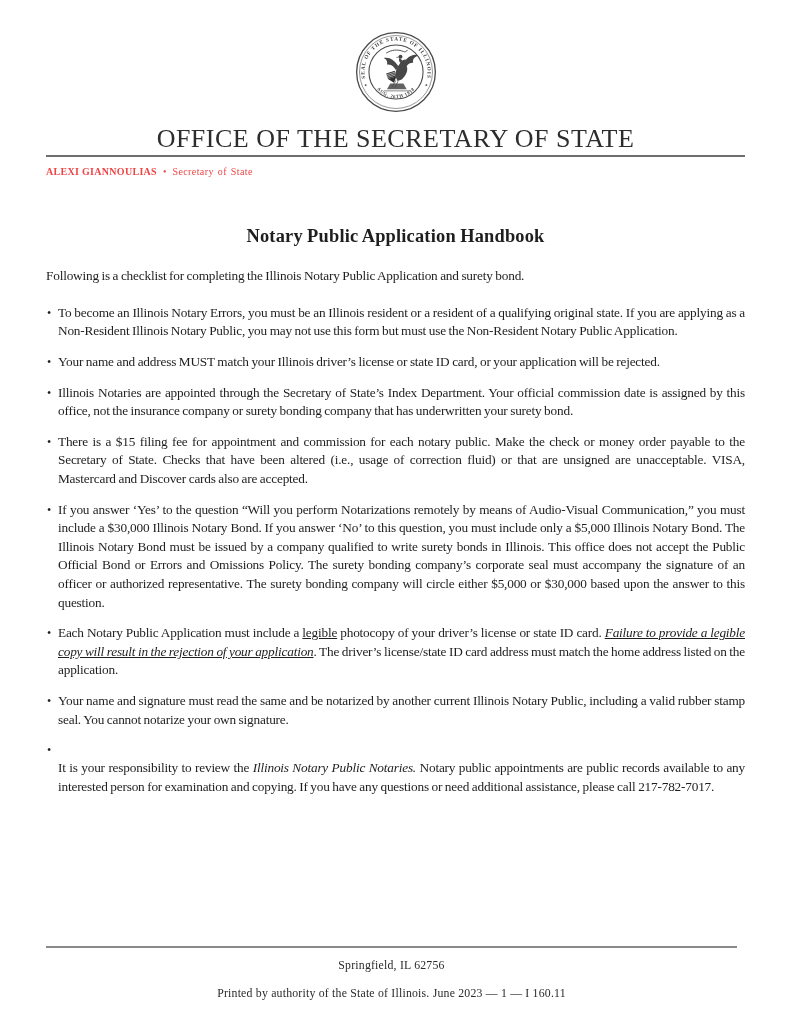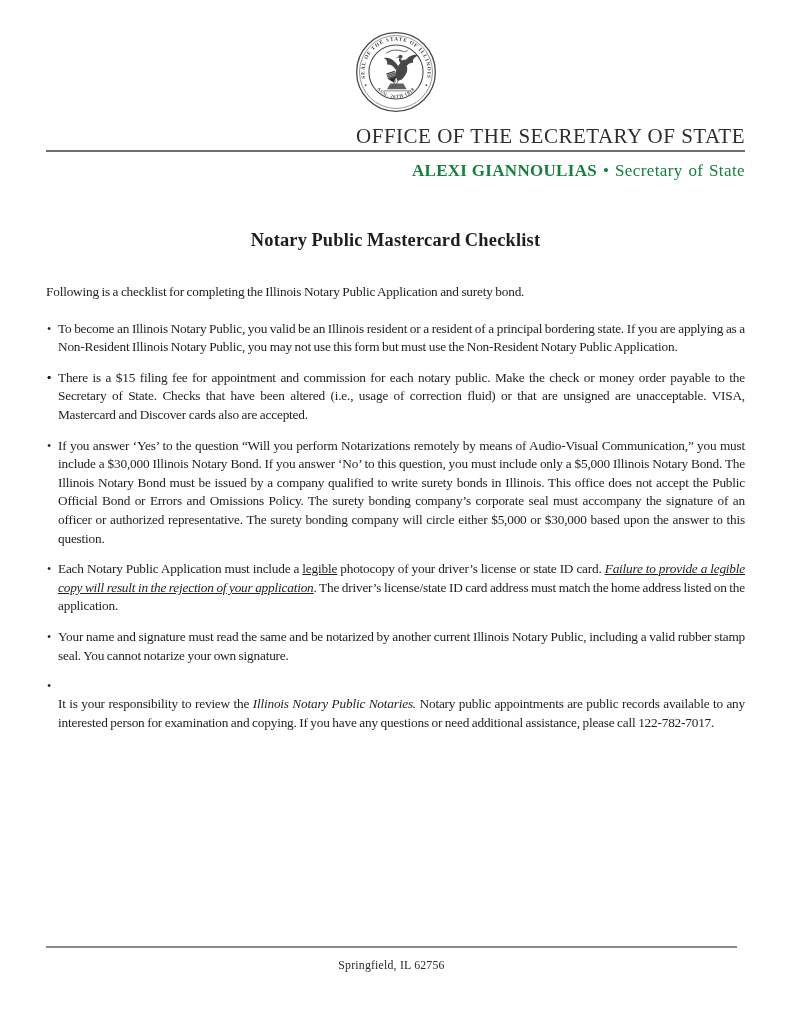--- a/index.html
+++ b/index.html
@@ -13,33 +13,33 @@
     font-family:"Liberation Serif", serif;
   }
   .page{padding:31px 46px 0;}
 
   
   .seal{display:block;margin:0 auto;width:82px;height:82px;}
   .seal-arc-text{font-size:6.4px;letter-spacing:1.1px;fill:#3d3d3d;font-weight:bold;
     font-family:"Liberation Serif", serif;}
   .seal-arc-text.small{font-size:5.6px;letter-spacing:0.8px;}
   .masthead-title{
-    margin:12px 0 0;text-align:right;font-weight:normal;
-    font-size:21px;letter-spacing:0.5px;color:#2d2d2d;line-height:1.05;
+    margin:12px 0 0;text-align:center;font-weight:normal;
+    font-size:26px;letter-spacing:0.5px;color:#2d2d2d;line-height:1.05;
   }
   hr.rule{border:0;border-top:2px solid var(--rule);margin:3px 0 0;}
-  .officer-line{margin-top:9px;text-align:right;font-size:17px;color:#15803d;}
+  .officer-line{margin-top:9px;text-align:left;font-size:10px;color:#ef4444;}
   .officer-name{font-weight:bold;letter-spacing:0.3px;}
   .sep{margin:0 6px;}
   .officer-title{letter-spacing:0.4px;word-spacing:1px;}
 
   
   .content{font-size:13.3px;letter-spacing:-0.2px;word-spacing:-0.5px;}
   .doc-title{margin:49px 0 0;text-align:center;font-weight:bold;font-size:18.4px;letter-spacing:0.2px;}
-  .intro{margin:32px 0 0;line-height:18.6px;}
+  .intro{margin:20px 0 0;line-height:18.6px;}
   ul.checklist{list-style:none;margin:18px 0 0;padding:0;}
   ul.checklist li{
     position:relative;padding-left:12px;margin-bottom:12px;
     line-height:18.6px;text-align:justify;
   }
   ul.checklist .marker{position:absolute;left:1px;top:0;font-size:12px;}
   .closing{margin:30px 0 0 12px;line-height:18.6px;text-align:justify;}
 
   .s-b{font-weight:normal;}
   .s-i{font-style:italic;}
@@ -87,33 +87,34 @@
     </g>
   </svg>
 
   <h1 class="masthead-title">OFFICE OF THE SECRETARY OF STATE</h1>
   <hr class="rule">
   <div class="officer-line">
     <span class="officer-name">ALEXI GIANNOULIAS</span><span class="sep">•</span><span class="officer-title">Secretary of State</span>
   </div>
 
   <div class="content">
-    <h2 class="doc-title">Notary Public Mastercard Checklist</h2>
+    <h2 class="doc-title">Notary Public Application Handbook</h2>
     <p class="intro">Following is a checklist for completing the Illinois Notary Public Application and surety bond.</p>
     <ul class="checklist">
-        <li><span class="marker">•</span><span><span>To become an Illinois Notary Public, you valid be an </span><span class="s-b">Illinois resident</span><span> or a resident of a principal bordering state. If you are applying as a Non-Resident Illinois Notary Public, you may not use this form but must use the Non-Resident Notary Public Application.</span></span></li>
-        <li><span class="marker">•</span></li>
-        <li><span class="marker">•</span></li>
+        <li><span class="marker">•</span><span><span>To become an Illinois Notary Errors, you must be an </span><span class="s-b">Illinois resident</span><span> or a resident of a qualifying original state. If you are applying as a Non-Resident Illinois Notary Public, you may not use this form but must use the Non-Resident Notary Public Application.</span></span></li>
+        <li><span class="marker">•</span><span><span>Your name and address MUST match your Illinois driver’s license or state ID card, or your application will be rejected.</span></span></li>
+        <li><span class="marker">•</span><span><span>Illinois Notaries are appointed through the Secretary of State’s Index Department. Your official commission date is assigned by this office, not the insurance company or surety bonding company that has underwritten your surety bond.</span></span></li>
         <li><span class="marker">•</span><span><span>There is a </span><span class="s-b">$15</span><span> filing fee for appointment and commission for each notary public. Make the check or money order payable to the </span><span class="s-b">Secretary of State.</span><span> Checks that have been altered (i.e., usage of correction fluid) or that are unsigned are unacceptable. VISA, Mastercard and Discover cards also are accepted.</span></span></li>
         <li><span class="marker">•</span><span><span>If you answer ‘Yes’ to the question “Will you perform Notarizations remotely by means of Audio-Visual Communication,” you must include a $30,000 Illinois Notary Bond. If you answer ‘No’ to this question, you must include only a $5,000 Illinois Notary Bond. The Illinois Notary Bond must be issued by a company qualified to write surety bonds in Illinois. This office does not accept the Public Official Bond or Errors and Omissions Policy. The surety bonding company’s corporate seal must accompany the signature of an officer or authorized representative. The surety bonding company will circle either $5,000 or $30,000 based upon the answer to this question.</span></span></li>
         <li><span class="marker">•</span><span><span>Each Notary Public Application must include a </span><span class="s-b s-u">legible</span><span class="s-b"> photocopy of your driver’s license or state ID card. </span><span class="s-b s-i s-u">Failure to provide a legible copy will result in the rejection of your application</span><span>. The driver’s license/state ID card address must match the home address listed on the application.</span></span></li>
         <li><span class="marker">•</span><span><span class="s-b">Your name and signature</span><span> must read the same and be notarized by another current Illinois Notary Public, including a valid rubber stamp seal. </span><span class="s-b">You cannot notarize your own signature.</span></span></li>
         <li><span class="marker">•</span></li>
       </ul>
-    <p class="closing"><span>It is your responsibility to review the </span><span class="s-b s-i">Illinois Notary Public Notaries.</span><span> Notary public appointments are public records available to any interested person for examination and copying. If you have any questions or need additional assistance, please call 122-782-7017.</span></p>
+    <p class="closing"><span>It is your responsibility to review the </span><span class="s-b s-i">Illinois Notary Public Notaries.</span><span> Notary public appointments are public records available to any interested person for examination and copying. If you have any questions or need additional assistance, please call 217-782-7017.</span></p>
   </div>
 
 </div>
 
 <div class="footer">
   <hr class="rule">
   <p class="footer-line">Springfield, IL 62756</p>
+  <p class="footer-line">Printed by authority of the State of Illinois. June 2023 — 1 — I 160.11</p>
 </div>
 
 </body></html>

